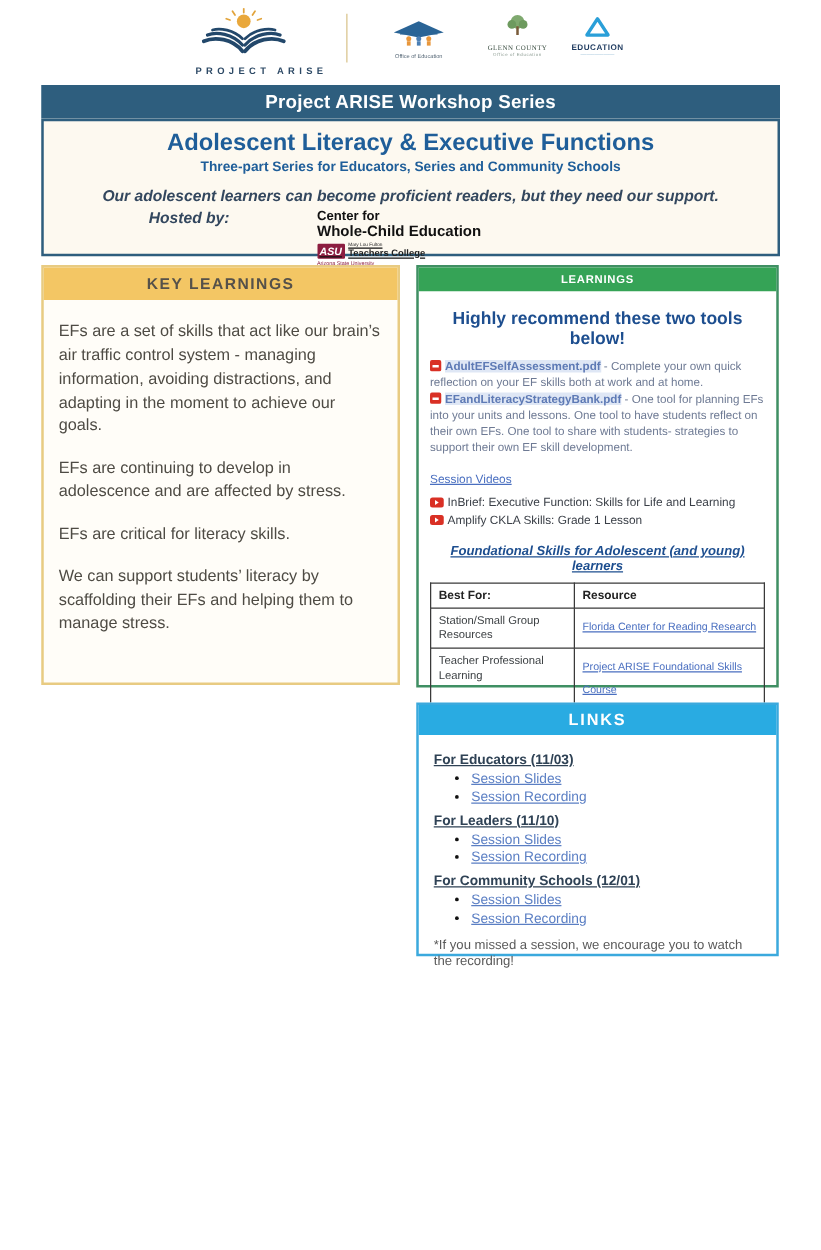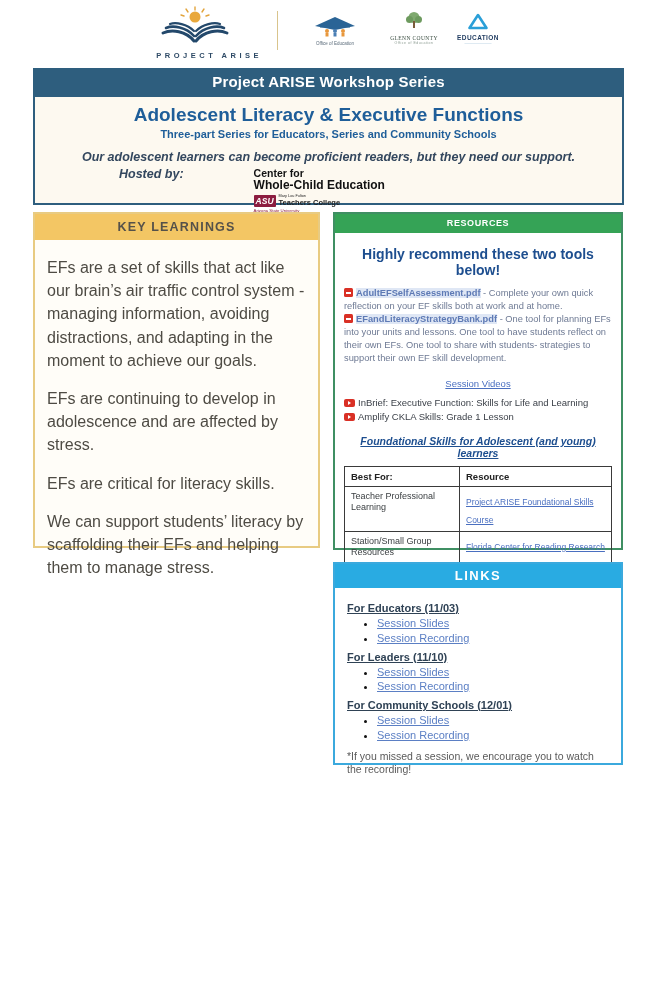--- a/index.html
+++ b/index.html
@@ -27,46 +27,46 @@
   .title-box{position:absolute;left:33px;top:95px;width:587px;height:106px;border:2px solid #2e5e7e;
              background:#fdf9f0;text-align:center;}
   .main-title{font-size:19px;font-weight:bold;color:#1f5e99;margin-top:7px;}
   .subtitle{font-size:11px;font-weight:bold;color:#1f5e99;margin-top:2px;}
   .tagline{font-size:12.5px;font-weight:bold;font-style:italic;color:#33475e;margin-top:10px;}
   .hosted-row{display:flex;text-align:left;margin-top:3px;padding-left:84px;}
   .hosted-label{font-size:12.5px;font-weight:bold;font-style:italic;color:#33475e;}
   .host-block{margin-left:70px;color:#111;}
   .host-line1{font-size:10.5px;font-weight:bold;line-height:1.15;}
   .host-line2{font-size:12px;font-weight:bold;line-height:1.15;}
-  .asu-row{display:flex;align-items:flex-start;margin-top:2px;}
+  .asu-row{display:flex;align-items:flex-start;margin-top:2px;text-decoration:underline;}
   .asu{background:#8c1d40;color:#fff;font-weight:bold;font-style:italic;font-size:8.5px;padding:1px 2px;border-radius:1px;}
   .tc-stack{display:inline-block;margin-left:3px;line-height:1;}
   .tc-small{display:block;font-size:3.8px;color:#222;}
   .tc{display:block;font-size:7.5px;font-weight:bold;color:#222;}
   .asu-univ{font-size:4.3px;color:#8c1d40;margin-top:1.5px;}
 
   
   .key-box{position:absolute;left:33px;top:212px;width:287px;height:336px;border:2px solid #e8cb82;background:#fffdf8;box-sizing:border-box;}
   .key-header{height:26px;background:#f3c664;color:#55514a;font-weight:bold;font-size:12.5px;
               letter-spacing:1.2px;text-align:center;line-height:26px;}
   .key-body{padding:16px 12px 0 12px;}
-  .key-body p{font-size:16px;color:#4e4b44;line-height:1.45;margin:0 0 15px 0;}
+  .key-body p{font-size:13px;color:#4e4b44;line-height:1.45;margin:0 0 15px 0;}
 
   
   .res-box{position:absolute;left:333px;top:212px;width:290px;height:338px;border:2px solid #3f8f63;background:#fff;box-sizing:border-box;}
   .res-header{height:19px;background:#35a356;color:#fff;font-weight:bold;font-size:9px;
               letter-spacing:.6px;text-align:center;line-height:19px;}
   .res-body{padding:7px 9px 0 9px;}
   .res-intro{text-align:center;font-size:14px;font-weight:bold;color:#1d4e8f;margin:6px 0 9px 0;}
   .tool-item{font-size:9.3px;color:#6e7a94;line-height:1.4;}
   .file-link{color:#5e7ab5;background:#dfe7f5;text-decoration:none;cursor:pointer;font-weight:bold;}
   .pdf-icon{display:inline-block;width:9px;height:9px;background:#d93025;border-radius:1.5px;position:relative;
             vertical-align:-1px;margin-right:3px;}
   .pdf-icon::after{content:"";position:absolute;left:2px;top:3.5px;width:5px;height:2px;background:#fff;}
-  .session-videos{text-align:center;margin:8px 0 5px 0;}
+  .session-videos{text-align:left;margin:8px 0 5px 0;}
   .session-videos a{font-size:9.5px;color:#4a6fc0;text-decoration:underline;cursor:pointer;}
   .video-item{font-size:9.5px;color:#3a3f47;line-height:1.5;}
   .video-icon{display:inline-block;width:11px;height:8px;background:#d93025;border-radius:2px;position:relative;
               vertical-align:-1px;margin-right:3px;}
   .video-icon::after{content:"";position:absolute;left:4px;top:2px;width:0;height:0;
                      border-left:3.5px solid #fff;border-top:2px solid transparent;border-bottom:2px solid transparent;}
   .table-title{text-align:center;font-size:10.5px;font-weight:bold;color:#1d4e8f;text-decoration:underline;
                margin:10px 0 7px 0;cursor:pointer;font-style:italic;}
   table.res-table{border-collapse:collapse;width:268px;margin:0 auto;}
   .res-table th,.res-table td{border:1px solid #3a3a3a;padding:4px 6px;text-align:left;vertical-align:top;}
@@ -184,21 +184,21 @@
     <div class="key-header">KEY LEARNINGS</div>
     <div class="key-body">
       <p>EFs are a set of skills that act like our brain’s air traffic control system - managing information, avoiding distractions, and adapting in the moment to achieve our goals.</p>
       <p>EFs are continuing to develop in adolescence and are affected by stress.</p>
       <p>EFs are critical for literacy skills.</p>
       <p>We can support students’ literacy by scaffolding their EFs and helping them to manage stress.</p>
     </div>
   </section>
 
   <section class="res-box">
-    <div class="res-header">RESOURCES</div>
+    <div class="res-header">LEARNINGS</div>
     <div class="res-body">
       <div class="res-intro">Highly recommend these two tools below!</div>
 
       <div class="tool-item"><span class="pdf-icon"></span><a class="file-link">AdultEFSelfAssessment.pdf</a><span> - Complete your own quick reflection on your EF skills both at work and at home.</span></div>
       <div class="tool-item"><span class="pdf-icon"></span><a class="file-link">EFandLiteracyStrategyBank.pdf</a><span> - One tool for planning EFs into your units and lessons. One tool to have students reflect on their own EFs. One tool to share with students- strategies to support their own EF skill development.</span></div>
 
       <div class="session-videos">
         <a>Session Videos</a>
       </div>
 
@@ -207,26 +207,26 @@
 
       <div class="table-title">Foundational Skills for Adolescent (and young) learners</div>
 
       <table class="res-table">
         <tbody>
             <tr>
           <th>Best For:</th>
           <th>Resource</th>
         </tr>
         <tr>
+          <td class="bf">Station/Small Group Resources</td>
+          <td><a>Florida Center for Reading Research</a></td>
+        </tr>
+        <tr>
           <td class="bf">Teacher Professional Learning</td>
           <td><a>Project ARISE Foundational Skills Course</a></td>
-        </tr>
-        <tr>
-          <td class="bf">Station/Small Group Resources</td>
-          <td><a>Florida Center for Reading Research</a></td>
         </tr>
         <tr>
           <td class="bf">Ready-to-go Curriculum</td>
           <td><a>Word Connections (Upper Grade and Secondary Word Recognition Program)</a></td>
         </tr>
         <tr>
           <td class="bf">Fluency Activities</td>
           <td><a>Achieve the Core Fluency Resources</a></td>
         </tr>
       </tbody>

